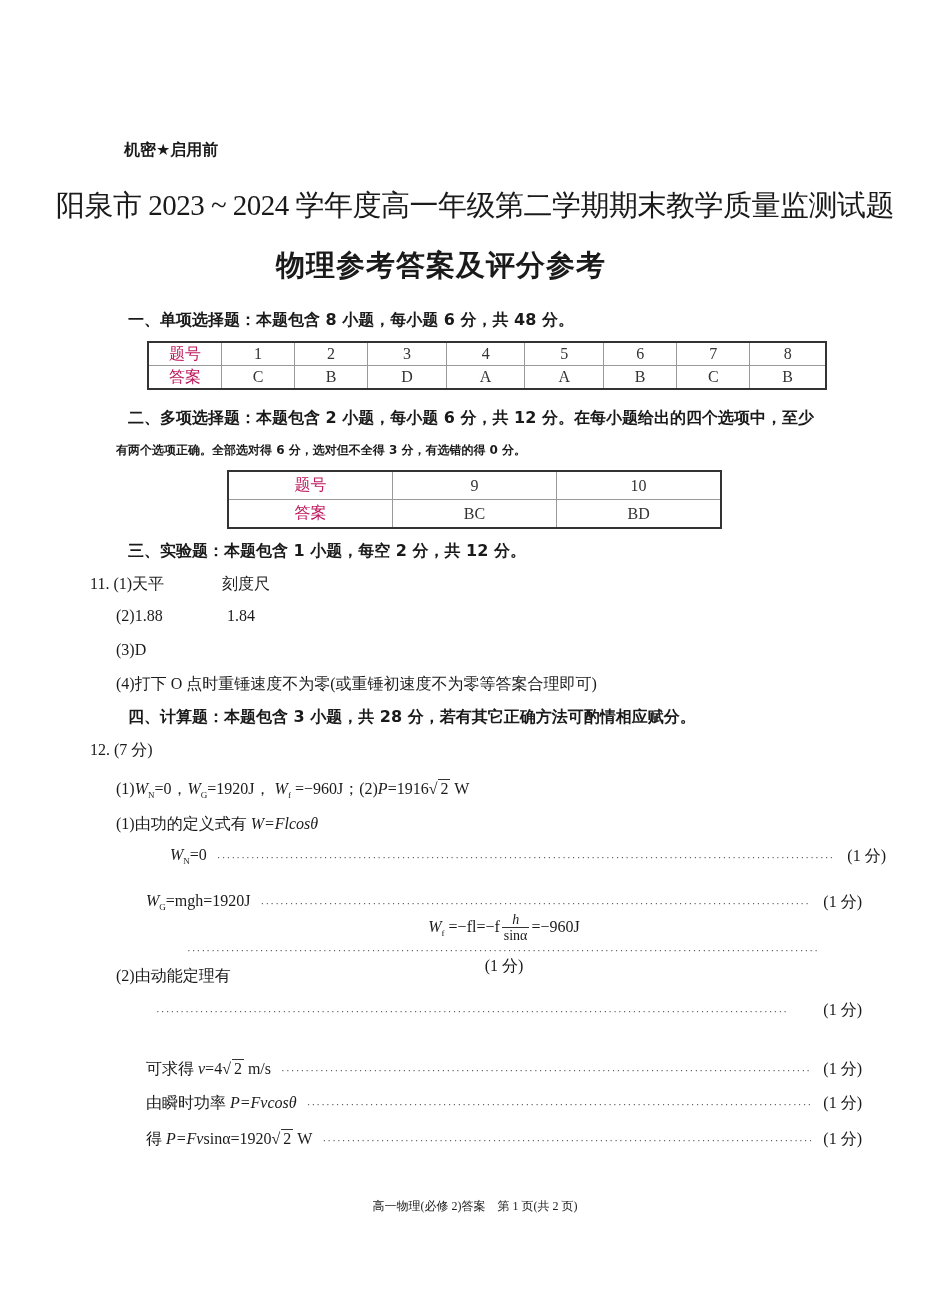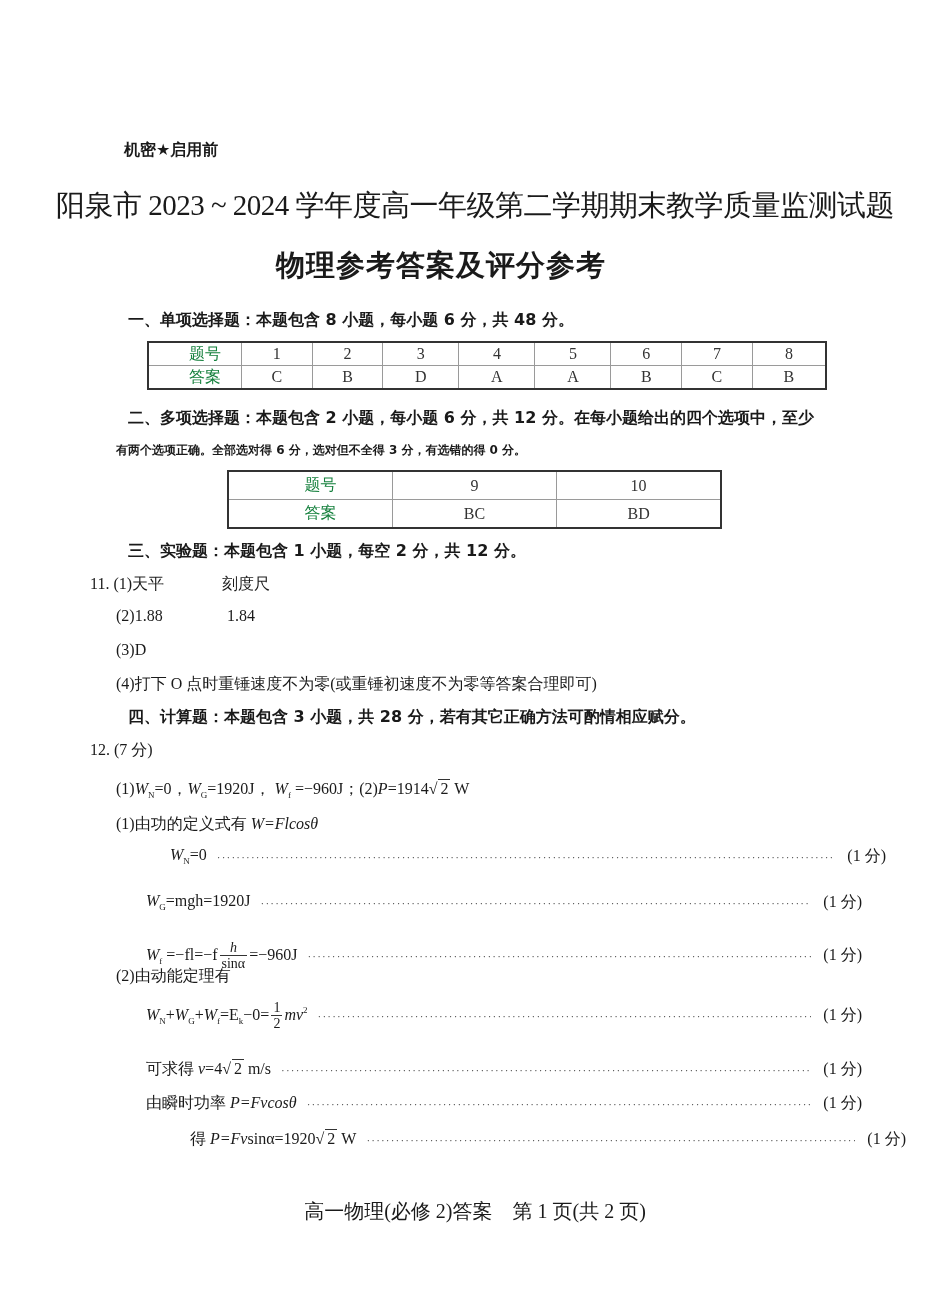--- a/index.html
+++ b/index.html
@@ -9,40 +9,40 @@
   .sans { font-family: "DejaVu Sans", "Liberation Sans", sans-serif; }
   .serif { font-family: "Liberation Serif", "DejaVu Serif", serif; }
   .confidential { left: 124px; top: 140px; font-size: 16px; font-weight: bold; }
   .exam-title { left: 0; width: 950px; text-align: center; top: 186px; font-size: 29px; letter-spacing: -0.5px; }
   .doc-title { left: 0; width: 882px; text-align: center; top: 246px; font-size: 29px; font-weight: bold; letter-spacing: 1px; }
   .sec { font-size: 16px; font-weight: bold; left: 92px; margin-left: 36px; }
   .line { font-size: 16px; }
   table.ans { position: absolute; border-collapse: collapse; border: 2px solid #333; }
   table.ans td { border: 1px solid #9a9a9a; text-align: center; font-size: 16px; padding: 0;
                  font-family: "Liberation Serif", "DejaVu Serif", serif; color: #333; }
-  table.ans td.hdr { font-family: "DejaVu Sans", sans-serif; color: #15803d; font-size: 16px; padding-left: 20px; }
+  table.ans td.hdr { font-family: "DejaVu Sans", sans-serif; color: #be185d; font-size: 16px; }
   .t1 { left: 147px; top: 341px; width: 680px; }
   .t1 td { height: 22px; }
   .t1 td.hdr { width: 72px; }
   .t2 { left: 227px; top: 470px; width: 495px; }
   .t2 td { height: 27px; width: 33%; }
   .dotrow { position: absolute; left: 146px; width: 716px; display: flex; align-items: center; font-size: 16px; }
   .dotrow .lhs { white-space: nowrap; }
   .dotrow .dots { flex: 1; overflow: hidden; white-space: nowrap; color: #444; letter-spacing: 1.2px;
                   margin: 0 12px 0 10px; font-size: 11px; }
   .dotrow .pts { white-space: nowrap; }
   i.v { font-style: italic; font-family: "Liberation Serif", "DejaVu Serif", serif; }
   sub { font-size: 9px; }
   sup { font-size: 9px; }
   .frac { display: inline-block; vertical-align: middle; text-align: center; font-size: 14px; line-height: 1.1; margin: 0 2px; }
   .frac .num { display: block; border-bottom: 1px solid #333; padding: 0 2px; font-style: italic; }
   .frac .den { display: block; padding: 0 2px; }
   .frac .num.up { font-style: normal; }
   .sqrt { border-top: 1px solid #333; padding: 0 2px; margin-left: 1px; }
-  .footer { left: 0; width: 950px; text-align: center; top: 1198px; font-size: 20px; }
+  .footer { left: 0; width: 950px; text-align: center; top: 1198px; font-size: 12px; }
 </style>
 </head>
 <body>
 
 <div class="abs confidential sans">机密★启用前</div>
 <div class="abs exam-title serif">阳泉市 2023 ~ 2024 学年度高一年级第二学期期末教学质量监测试题</div>
 <div class="abs doc-title sans">物理参考答案及评分参考</div>
 
 <div class="abs sec sans" style="top:310px;">一、单项选择题：本题包含 8 小题，每小题 6 分，共 48 分。</div>
 <table class="ans t1">
@@ -94,64 +94,63 @@
 <div class="abs line serif" style="left:222px; top:574px;">刻度尺</div>
 <div class="abs line serif" style="left:116px; top:607px;">(2)1.88</div>
 <div class="abs line serif" style="left:227px; top:607px;">1.84</div>
 <div class="abs line serif" style="left:116px; top:641px;">(3)D</div>
 <div class="abs line serif" style="left:116px; top:674px;text-align:center;">(4)打下 O 点时重锤速度不为零(或重锤初速度不为零等答案合理即可)</div>
 
 <div class="abs sec sans" style="top:707px;">四、计算题：本题包含 3 小题，共 28 分，若有其它正确方法可酌情相应赋分。</div>
 <div class="abs line serif" style="left:90px; top:740px;">12. (7 分)</div>
 
 <div class="abs line serif" style="left:116px; top:779px;">
-  <span>(1)</span><i class="v">W</i><sub>N</sub><span>=0，</span><i class="v">W</i><sub>G</sub><span>=1920J，</span> <i class="v">W</i><sub>f</sub><span> =−960J；(2)</span><i class="v">P</i><span>=1914</span><span>√</span><span class="sqrt">2</span><span> W</span>
+  <span>(1)</span><i class="v">W</i><sub>N</sub><span>=0，</span><i class="v">W</i><sub>G</sub><span>=1920J，</span> <i class="v">W</i><sub>f</sub><span> =−960J；(2)</span><i class="v">P</i><span>=1916</span><span>√</span><span class="sqrt">2</span><span> W</span>
 </div>
 
 <div class="abs line serif" style="left:116px; top:814px;">
   <span>(1)由功的定义式有 </span><i class="v">W=Flcosθ</i>
 </div>
 
 <div class="dotrow serif" style="top:846px;margin-left:24px;">
   <span class="lhs"><i class="v">W</i><sub>N</sub><span>=0</span></span>
   <span class="dots">··································································································································</span>
   <span class="pts">(1 分)</span>
 </div>
 
 <div class="dotrow serif" style="top:880px;margin-top:12px;">
   <span class="lhs"><i class="v">W</i><sub>G</sub><span>=mgh=1920J</span></span>
   <span class="dots">··································································································································</span>
   <span class="pts">(1 分)</span>
 </div>
 
-<div class="dotrow serif" style="top:940px;">
+<div class="dotrow serif" style="top:912px;flex-direction:column;">
   <span class="lhs"><i class="v">W</i><sub>f</sub><span> =−fl=−f</span><span class="frac"><span class="num">h</span><span class="den">sinα</span></span><span>=−960J</span></span>
   <span class="dots">··································································································································</span>
   <span class="pts">(1 分)</span>
 </div>
 
 <div class="abs line serif" style="left:116px; top:966px;">(2)由动能定理有</div>
 
 <div class="dotrow serif" style="top:1000px;">
-  <span class="lhs"><i class="v">W</i><sub>N</sub>+<i class="v">W</i><sub>G</sub>+<i class="v">W</i><sub>f</sub><span>=E</span><sub>k</sub><span>−0=</span><span class="frac"><span class="num up">1</span><span class="den">2</span></span><i class="v">mv</i><sup>2</sup></span>
   <span class="dots">··································································································································</span>
   <span class="pts">(1 分)</span>
 </div>
 
 <div class="dotrow serif" style="top:1059px;">
   <span class="lhs"><span>可求得 </span><i class="v">v</i><span>=4</span><span>√</span><span class="sqrt">2</span><span> m/s</span></span>
   <span class="dots">··································································································································</span>
   <span class="pts">(1 分)</span>
 </div>
 
 <div class="dotrow serif" style="top:1093px;text-align:center;">
   <span class="lhs"><span>由瞬时功率 </span><i class="v">P=Fvcosθ</i></span>
   <span class="dots">··································································································································</span>
   <span class="pts">(1 分)</span>
 </div>
 
-<div class="dotrow serif" style="top:1129px;margin-left:44px;">
+<div class="dotrow serif" style="top:1129px;">
   <span class="lhs"><span>得 </span><i class="v">P=Fv</i><span>sinα=1920</span><span>√</span><span class="sqrt">2</span><span> W</span></span>
   <span class="dots">··································································································································</span>
   <span class="pts">(1 分)</span>
 </div>
 
 <div class="abs footer serif">高一物理(必修 2)答案　第 1 页(共 2 页)</div>
 
 </body></html>

